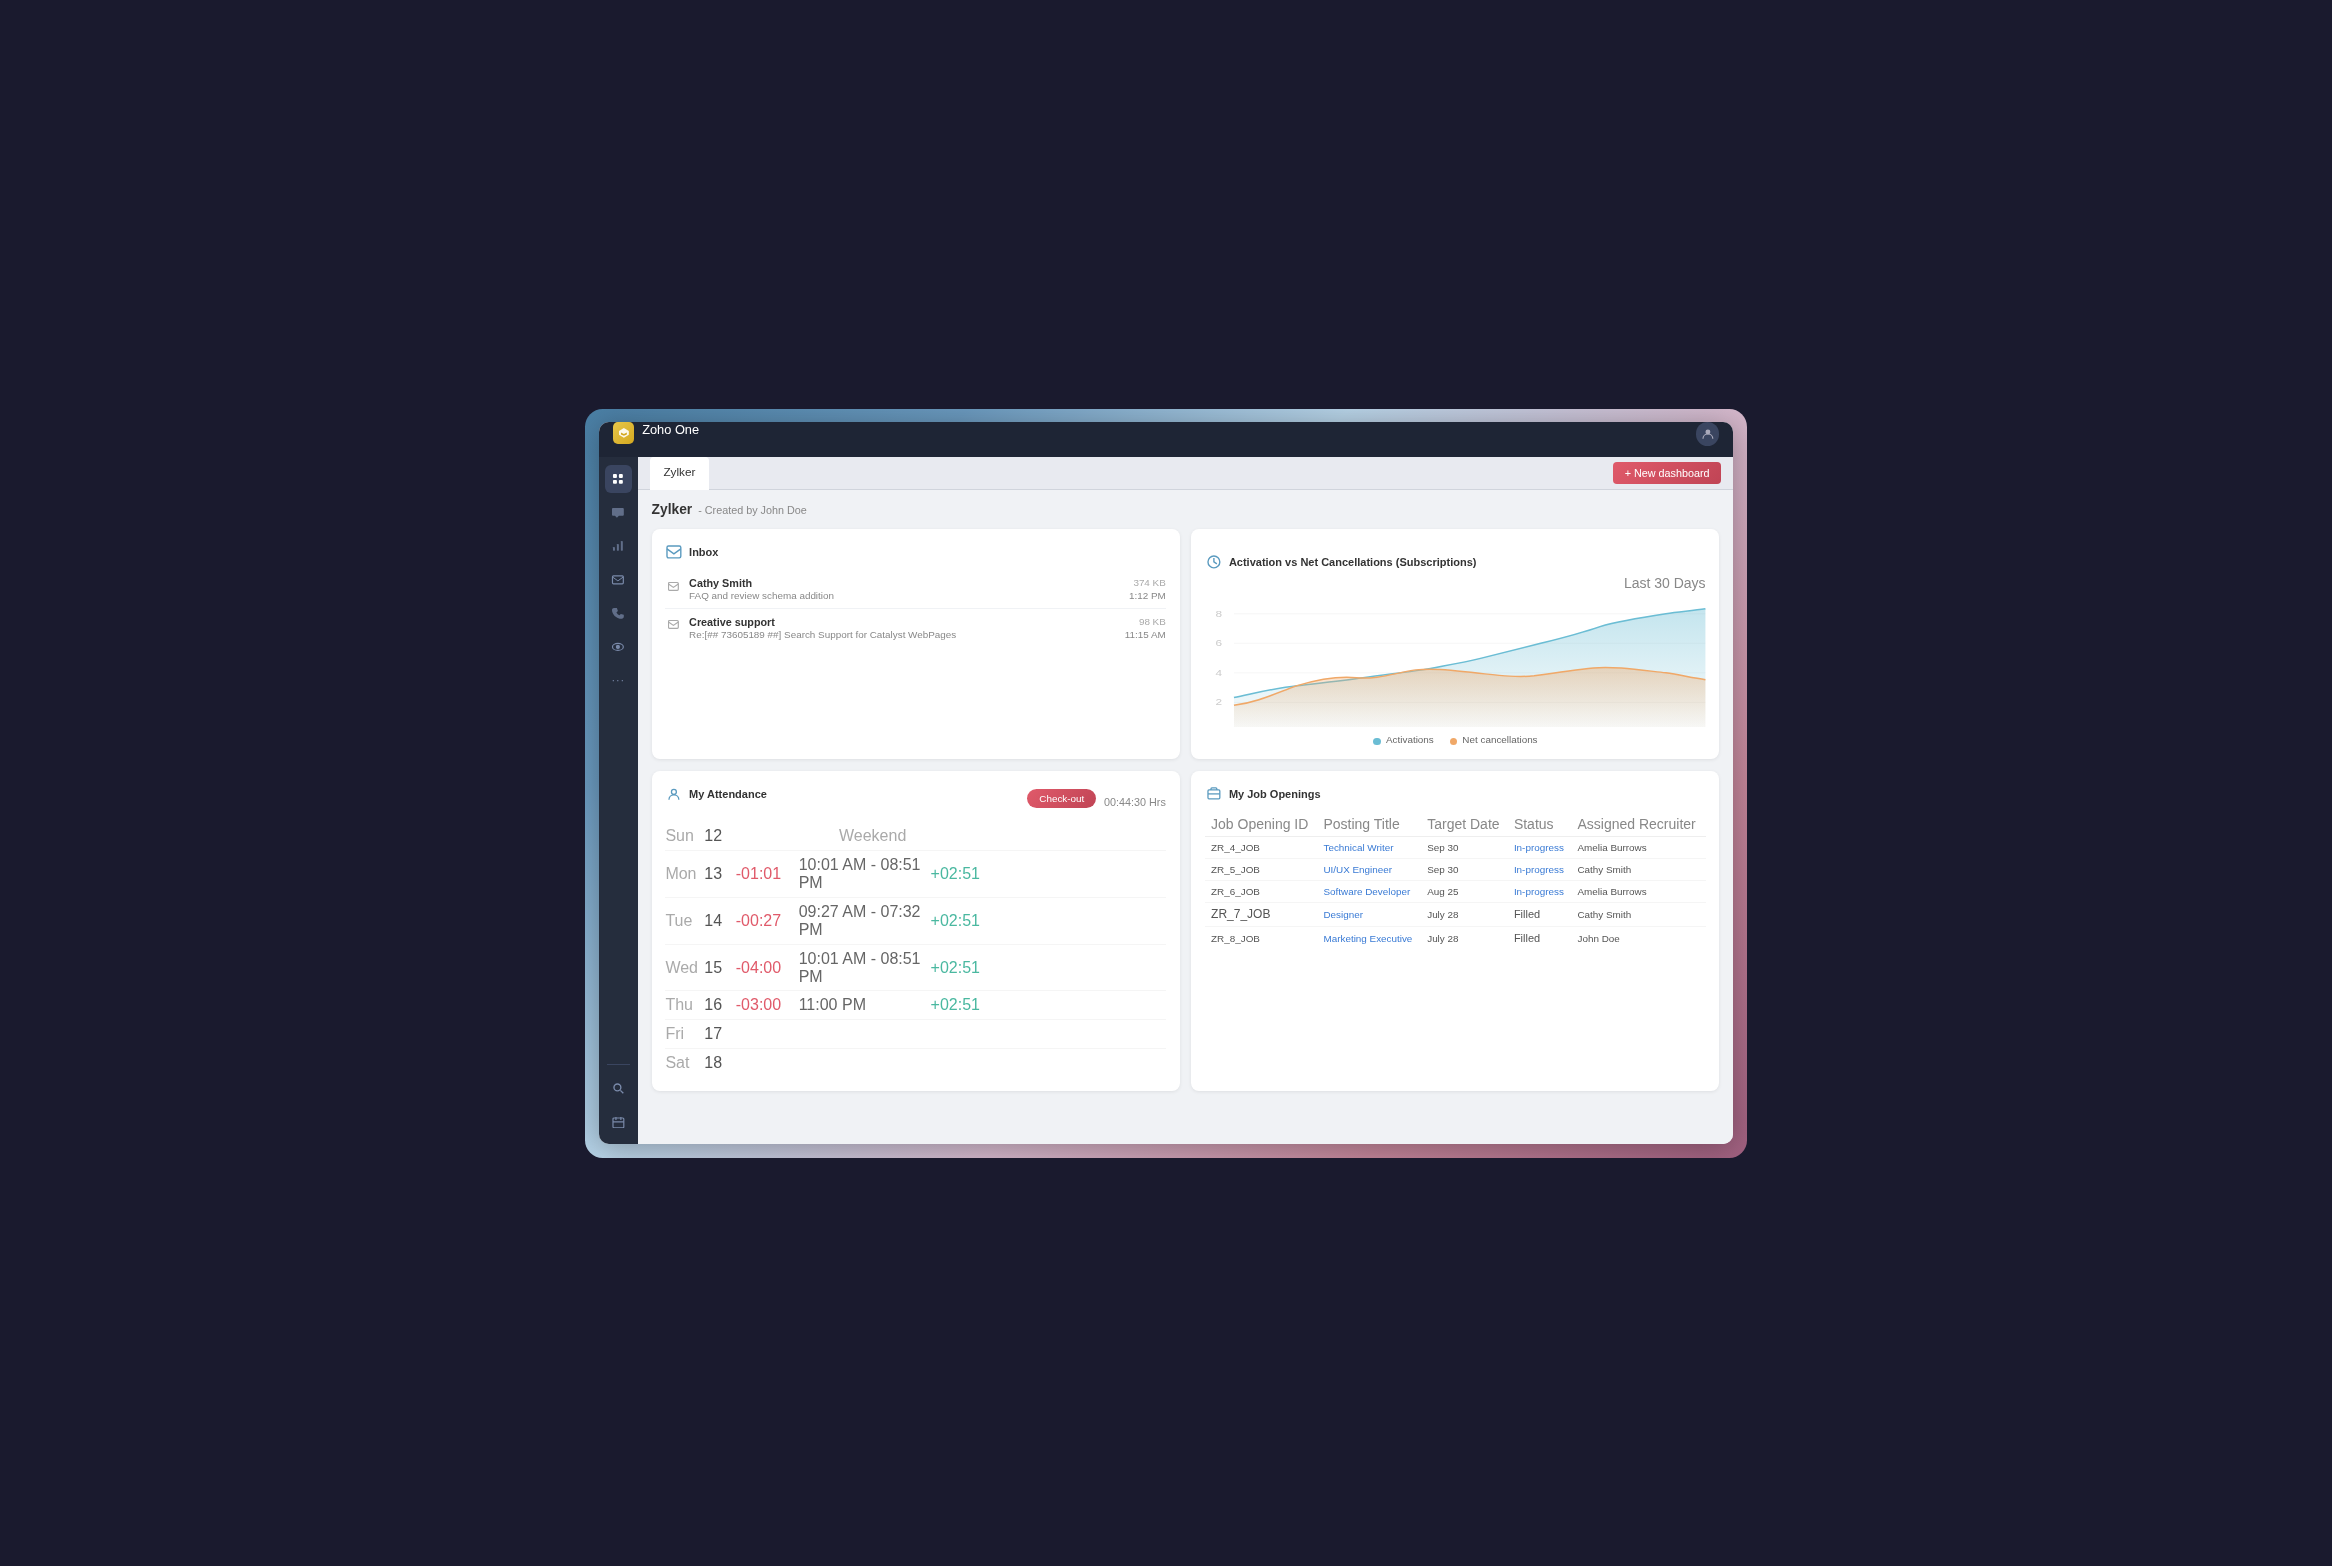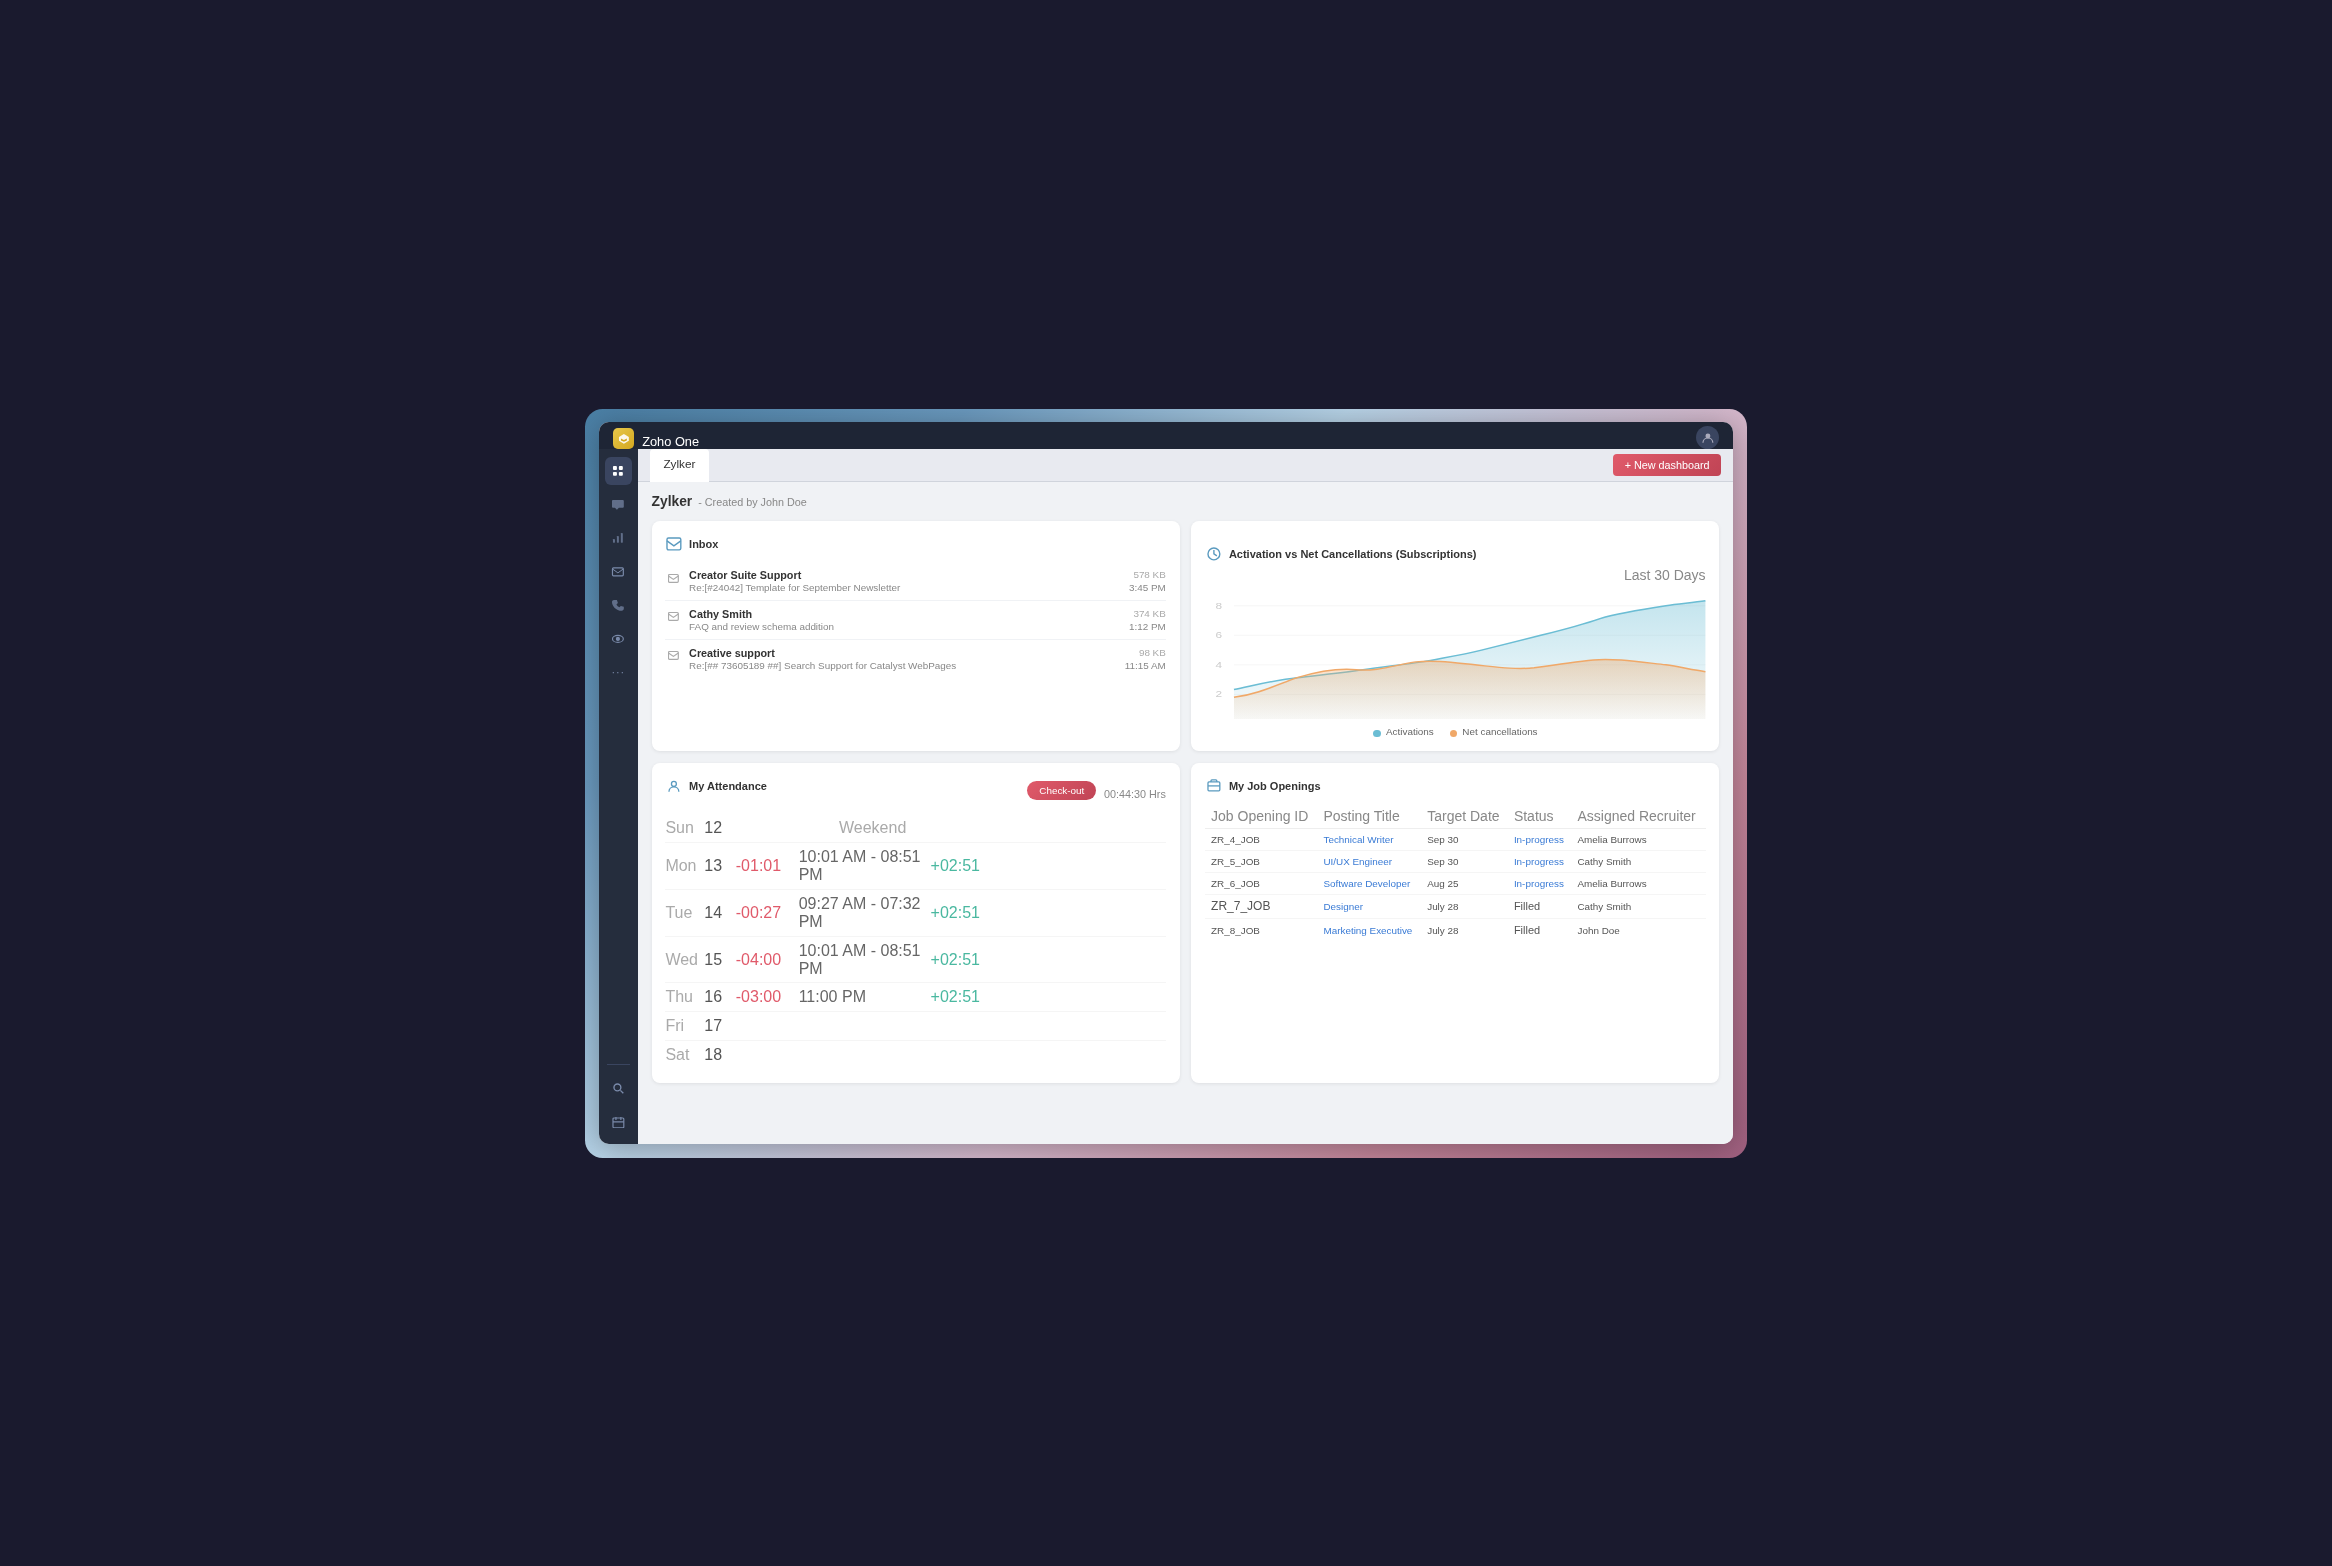--- a/index.html
+++ b/index.html
@@ -36,23 +36,23 @@
       border-radius: 9.9px;
       display: flex;
       flex-direction: column;
       overflow: hidden;
       box-shadow: 0 3.9px 29.6px rgba(0,0,0,0.3);
     }
 
     
     .title-bar {
       background: #1e2535;
-      height: 27px;
-      display: flex;
-      align-items: flex-end;
+      height: 35px;
+      display: flex;
+      align-items: flex-start;
       padding: 0 13.8px;
       color: white;
       flex-shrink: 0;
     }
     .title-bar-logo {
       width: 21.7px;
       height: 21.7px;
       background: linear-gradient(135deg, #e8c84a, #d4a820);
       border-radius: 4.9px;
       display: flex;
@@ -480,36 +480,20 @@
                     <svg width="15.8" height="15.8" viewBox="0 0 16 16" fill="none" stroke="#5a9abf" stroke-width="1.4">
                       <rect x="1" y="2" width="14" height="12" rx="1.5"></rect>
                       <path d="M1 5l7 5 7-5"></path>
                     </svg>
                   </div>
                   <span>Inbox</span>
                 </div>
 
                 <div>
 
-                  <div class="inbox-item">
-                    <div class="inbox-item-icon">
-                      <svg width="10.8" height="10.8" viewBox="0 0 11 11" fill="none" stroke="#aaa" stroke-width="1.2">
-                        <rect x="0.5" y="1.5" width="10" height="8" rx="1"></rect>
-                        <path d="M0.5 3l5 3.5 5-3.5"></path>
-                      </svg>
-                    </div>
-                    <div class="inbox-item-content">
-                      <div class="inbox-sender">Creator Suite Support</div>
-                      <div class="inbox-subject">Re:[#24042] Template for September Newsletter</div>
-                    </div>
-                    <div class="inbox-meta">
-                      <span class="inbox-size">578 KB</span>
-                      <span class="inbox-time">3:45 PM</span>
-                    </div>
-                  </div>
 
 
                   <div class="inbox-item">
                     <div class="inbox-item-icon">
                       <svg width="10.8" height="10.8" viewBox="0 0 11 11" fill="none" stroke="#aaa" stroke-width="1.2">
                         <rect x="0.5" y="1.5" width="10" height="8" rx="1"></rect>
                         <path d="M0.5 3l5 3.5 5-3.5"></path>
                       </svg>
                     </div>
                     <div class="inbox-item-content">

